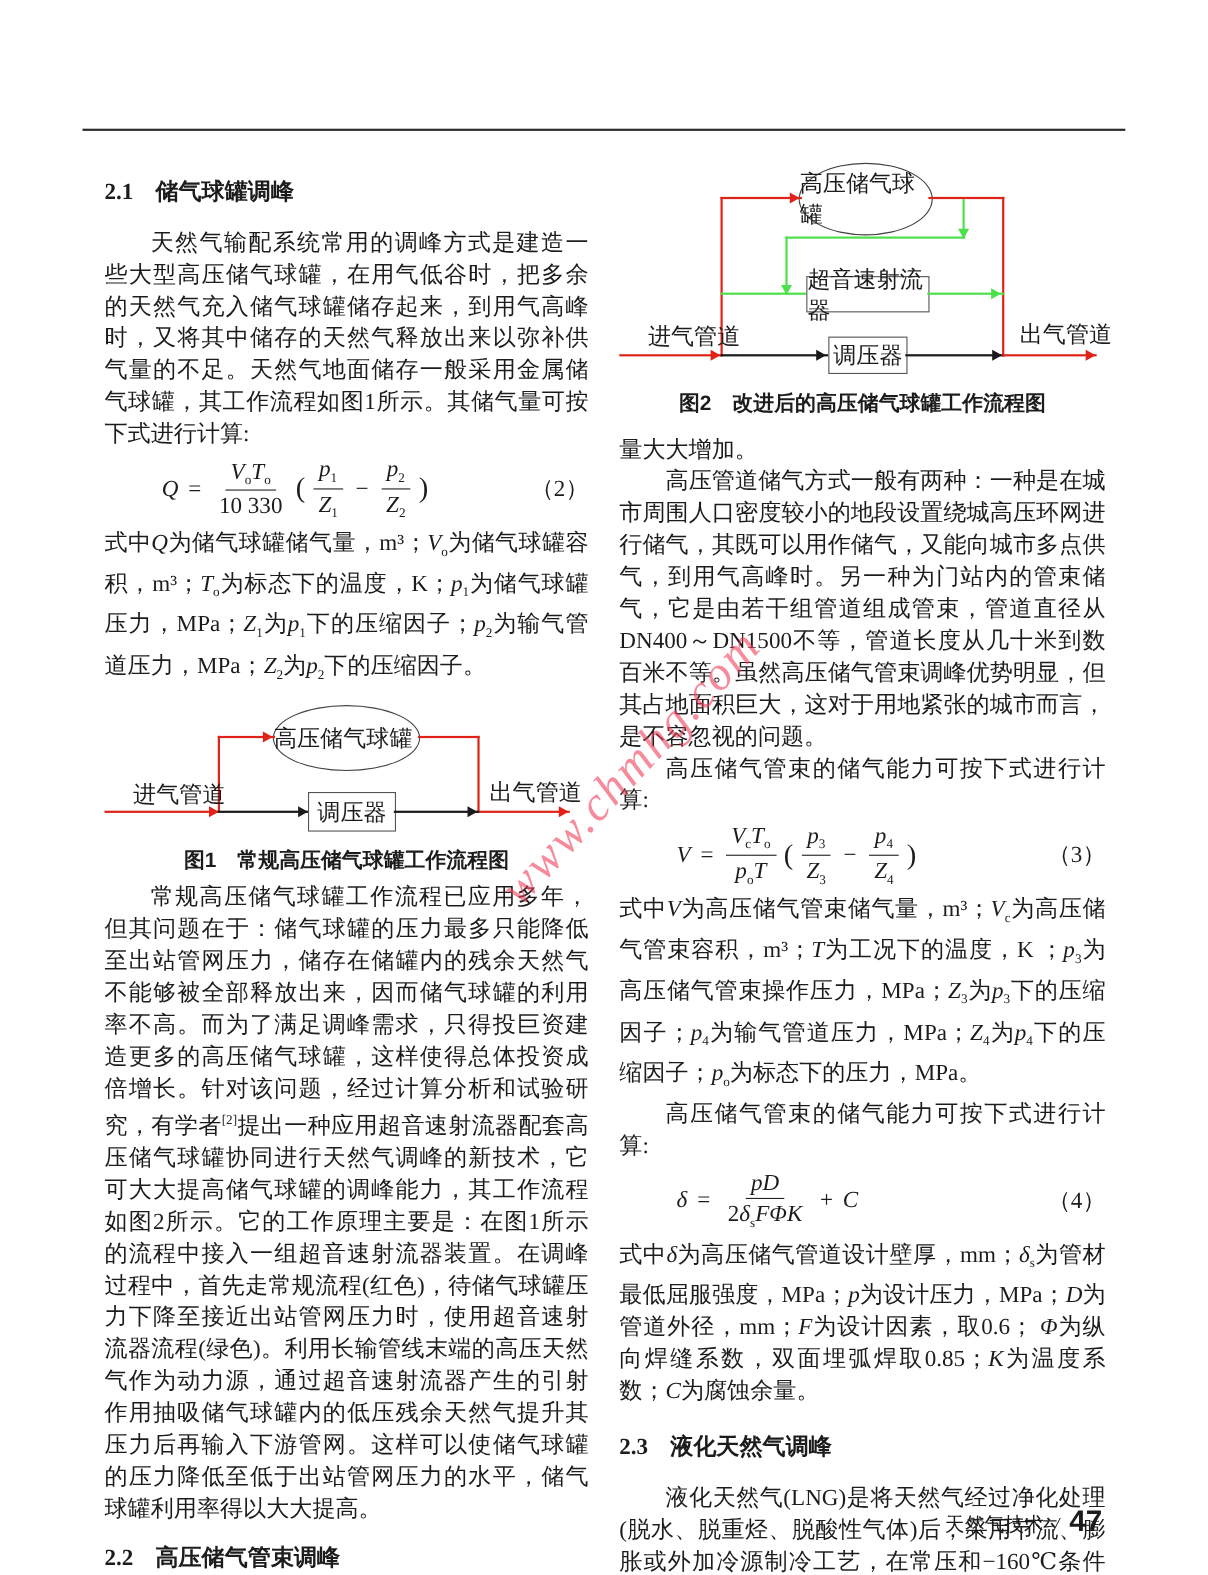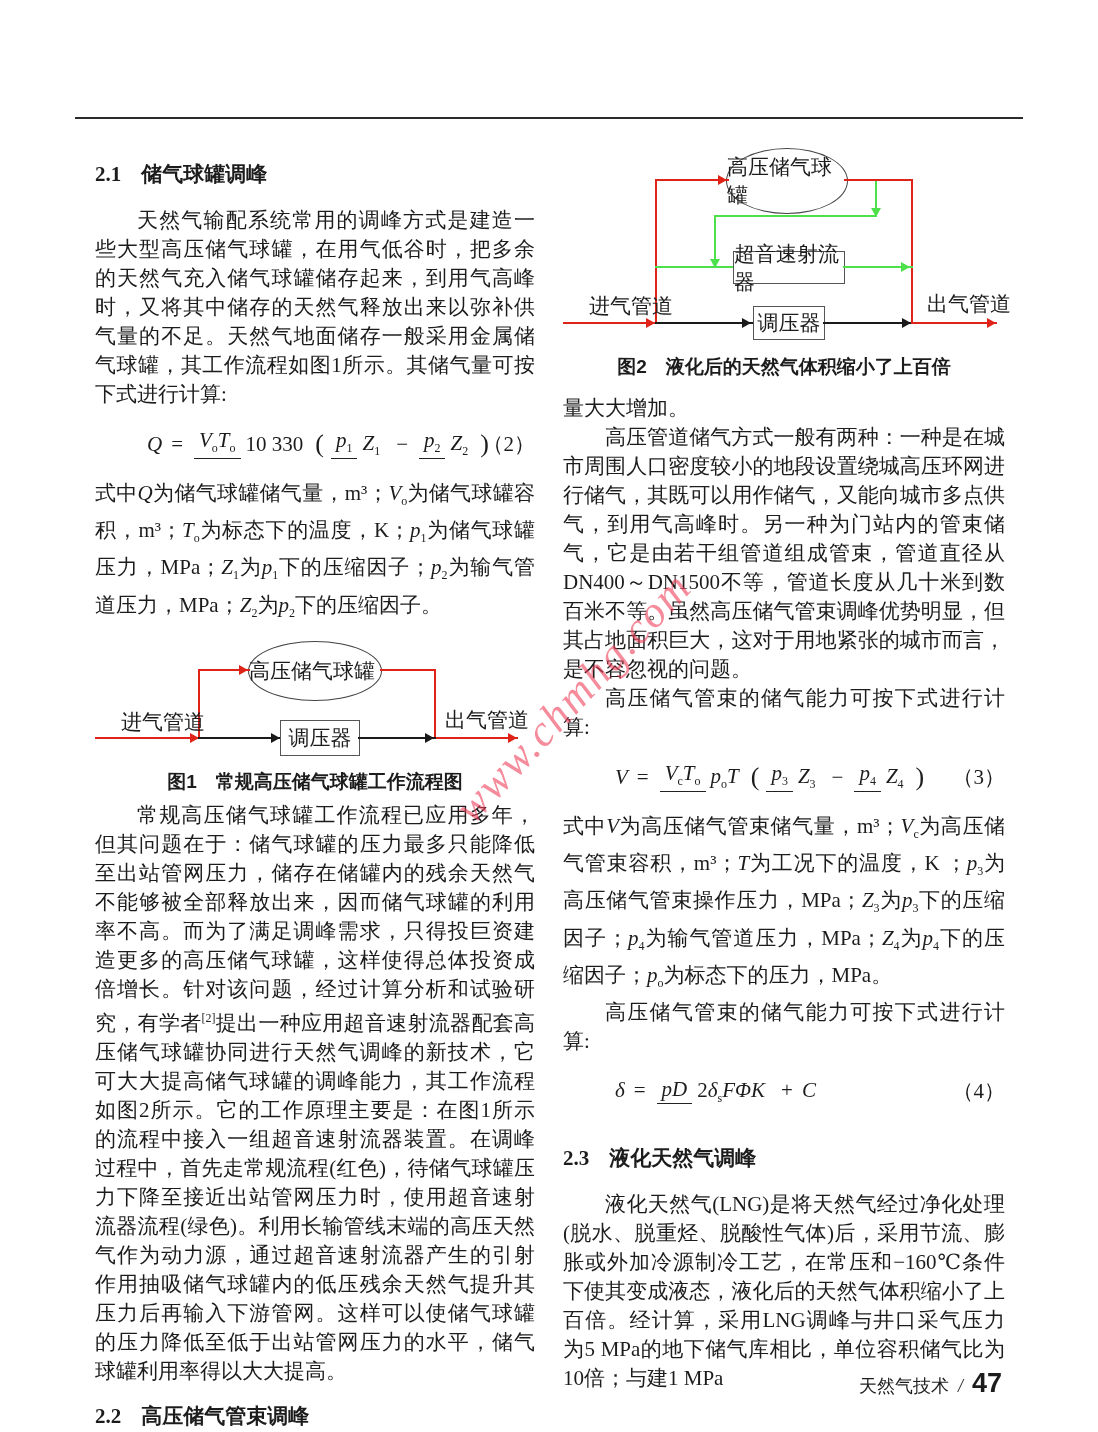--- a/index.html
+++ b/index.html
@@ -21,21 +21,21 @@
   .body{font-size:21px;line-height:29px;text-align:justify;margin:0;}
   .ind{text-indent:2em;}
   .body sup{font-size:12px;}
   .body sub{font-size:12px;}
   
   .formula{position:relative;display:flex;align-items:center;min-height:62px;margin:4px 0 4px 0;
            padding-left:52px;font-size:21px;}
   .fbody{display:inline-flex;align-items:center;gap:5px;white-space:nowrap;}
   .fbody .op{padding:0 4px;}
   .fbody .par{font-size:26px;}
-  .frac{display:inline-flex;flex-direction:row;align-items:center;margin:0 2px;}
+  .frac{display:inline-flex;flex-direction:column;align-items:center;margin:0 2px;}
   .frac .fn{padding:0 5px 2px;border-bottom:1.4px solid #222;line-height:1.1;}
   .frac .fd{padding:2px 5px 0;line-height:1.1;font-family:Liberation Serif, serif;}
   .frac sub, .fbody sub{font-size:12px;}
   .eqno{position:absolute;right:0;top:50%;transform:translateY(-50%);}
   
   .figure{margin:10px 0 6px;}
   .diagram{position:relative;}
   .fig1{height:122px;margin-top:8px;}
   .fig2{height:205px;}
   .caption{font-family:"Liberation Sans","DejaVu Sans",sans-serif;font-weight:700;font-size:19px;
@@ -176,21 +176,21 @@
         <div class="node" style="left:190px;top:166px;width:70px;height:32px;">
           <span>调压器</span>
         </div>
         <div class="hl c-blk" style="left:260px;top:182px;width:90px;"></div>
         <div class="arr-r a-blk" style="left:339px;top:178px;"></div>
         <div class="hl c-red" style="left:348px;top:182px;width:86px;"></div>
         <div class="arr-r a-red" style="left:424px;top:178px;"></div>
         <div class="pipe-label" style="left:26px;top:152px;">进气管道</div>
         <div class="pipe-label" style="left:364px;top:150px;">出气管道</div>
       </div>
-      <div class="caption">图2　液化后的天然气体积缩小了上百倍</div>
+      <div class="caption">图2　改进后的高压储气球罐工作流程图</div>
     </div>
 
     <p class="body" style="margin-top:14px;">量大大增加。</p>
     <p class="body ind">高压管道储气方式一般有两种：一种是在城市周围人口密度较小的地段设置绕城高压环网进行储气，其既可以用作储气，又能向城市多点供气，到用气高峰时。另一种为门站内的管束储气，它是由若干组管道组成管束，管道直径从DN400～DN1500不等，管道长度从几十米到数百米不等。虽然高压储气管束调峰优势明显，但其占地面积巨大，这对于用地紧张的城市而言，是不容忽视的问题。</p>
     <p class="body ind">高压储气管束的储气能力可按下式进行计算:</p>
 
     <div class="formula">
       <span class="fbody">
           <i>V</i>
           <span class="op">=</span>
@@ -223,20 +223,21 @@
           <span class="frac">
             <span class="fn"><i>pD</i></span>
             <span class="fd">2<i>δ</i><sub>s</sub><i>FΦK</i></span>
           </span>
           <span class="op">+</span>
           <i>C</i>
         </span>
       <span class="eqno">（4）</span>
     </div>
 
+    <p class="body">式中<i>δ</i>为高压储气管道设计壁厚，mm；<i>δ</i><sub>s</sub>为管材最低屈服强度，MPa；<i>p</i>为设计压力，MPa；<i>D</i>为管道外径，mm；<i>F</i>为设计因素，取0.6；  <i>Φ</i>为纵向焊缝系数，双面埋弧焊取0.85；<i>K</i>为温度系数；<i>C</i>为腐蚀余量。</p>
 
     <div class="sec" style="margin-top:22px;">
       <span class="sec-n">2.3</span>
       <span>液化天然气调峰</span>
     </div>
 
     <p class="body ind">液化天然气(LNG)是将天然气经过净化处理(脱水、脱重烃、脱酸性气体)后，采用节流、膨胀或外加冷源制冷工艺，在常压和−160℃条件下使其变成液态，液化后的天然气体积缩小了上百倍。经计算，采用LNG调峰与井口采气压力为5 MPa的地下储气库相比，单位容积储气比为10倍；与建1 MPa</p>
   </div>
 
   <div class="footer">

